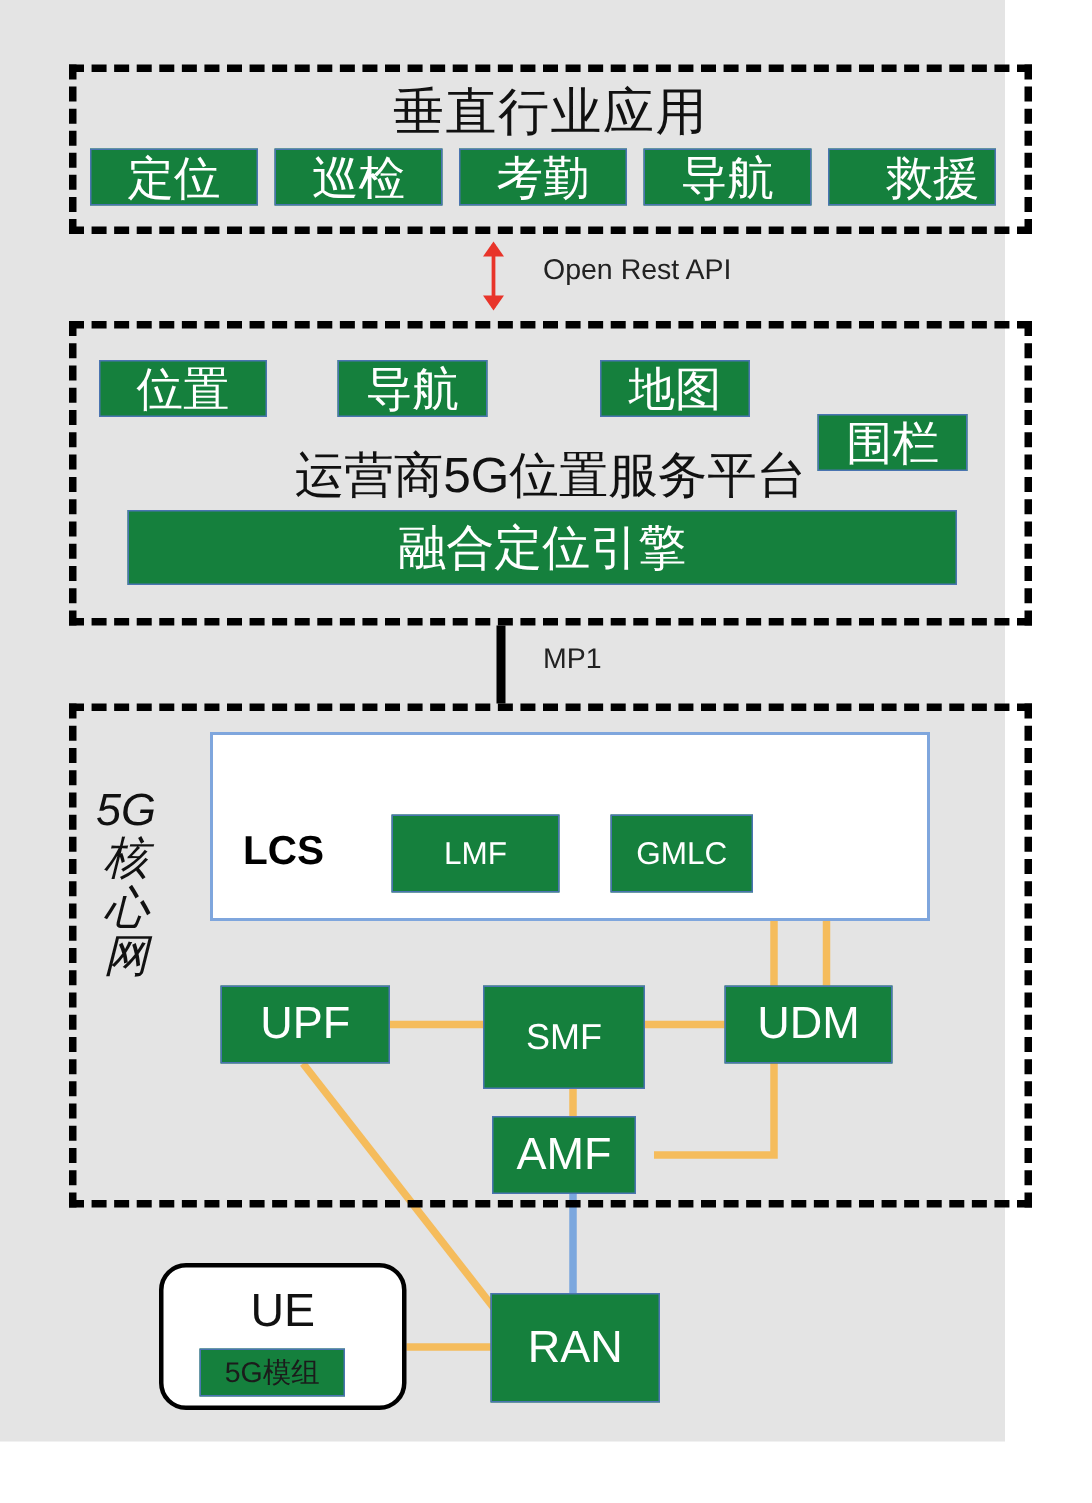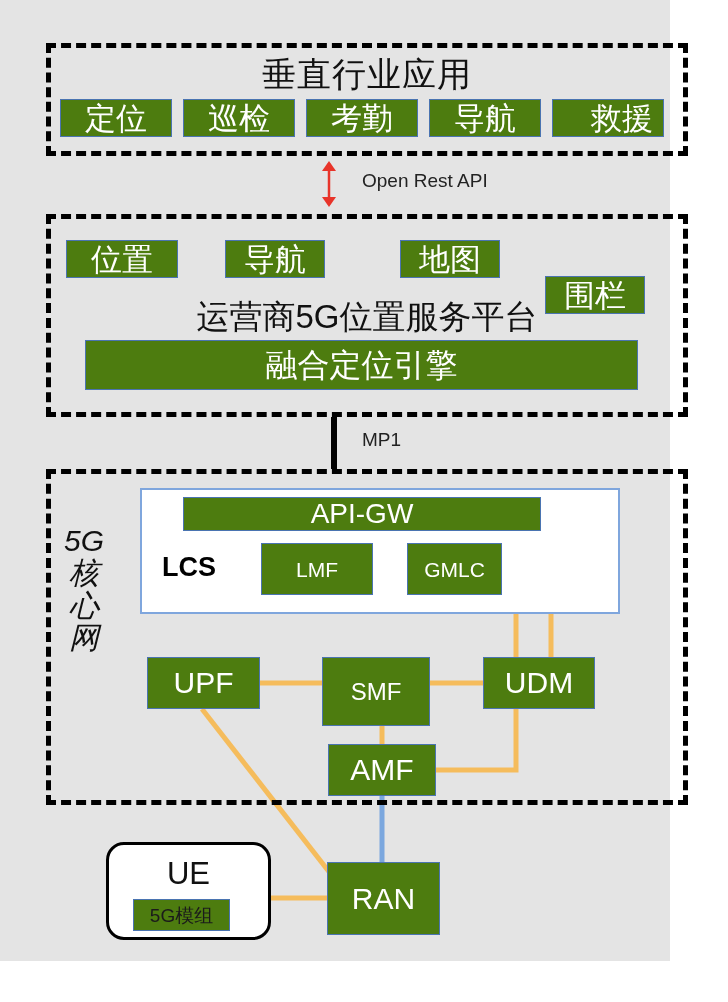--- a/index.html
+++ b/index.html
@@ -15,21 +15,21 @@
   }
   
   .slide-bg{
     position:absolute;left:0;top:0;width:670px;height:961px;
     background:#e4e4e4;
   }
 
   
   .bluebox{
     position:absolute;
-    background:#4d7c0f;
+    background:#15803d;
     border:1.5px solid #4a74b1;
     color:#ffffff;
     display:flex;align-items:center;justify-content:center;
     box-sizing:border-box;
     line-height:1;
     white-space:nowrap;
   }
   
   .dashbox{
     position:absolute;
@@ -91,21 +91,21 @@
     font-weight:bold;color:#000;text-align:right;
   }
   #api-gw{left:183px;top:497px;width:358px;height:34px;font-size:28px;}
   #lmf{left:261px;top:543px;width:112px;height:52px;font-size:21px;}
   #gmlc{left:407px;top:543px;width:95px;height:52px;font-size:21px;}
 
   
   #upf{left:147px;top:657px;width:113px;height:52px;font-size:30px;}
   #smf{left:322px;top:657px;width:108px;height:69px;font-size:24px;}
   #udm{left:483px;top:657px;width:112px;height:52px;font-size:30px;}
-  #amf{left:328px;top:744px;width:108px;height:52px;font-size:30px;}
+  #amf{left:328px;top:744px;width:96px;height:52px;font-size:30px;}
 
   
   #ue-box{
     position:absolute;left:106px;top:842px;width:165px;height:98px;
     background:#ffffff;border:3px solid #000000;border-radius:18px;
     box-sizing:border-box;
   }
   #ue-title{
     position:absolute;left:106px;top:856px;width:165px;text-align:center;
     font-size:31px;color:#111;
@@ -173,21 +173,20 @@
 
   <div class="dashbox" id="sec-core"></div>
   <div id="core-label">
     <span>5G</span>
     <span>核</span>
     <span>心</span>
     <span>网</span>
   </div>
 
   <div id="lcs-panel"></div>
-  <div class="bluebox" id="api-gw">API-GW</div>
   <div id="lcs-label">LCS</div>
   <div class="bluebox" id="lmf">LMF</div>
   <div class="bluebox" id="gmlc">GMLC</div>
 
   <div class="bluebox" id="upf">UPF</div>
   <div class="bluebox" id="smf">SMF</div>
   <div class="bluebox" id="udm">UDM</div>
   <div class="bluebox" id="amf">AMF</div>
 
   <div id="ue-box"></div>

